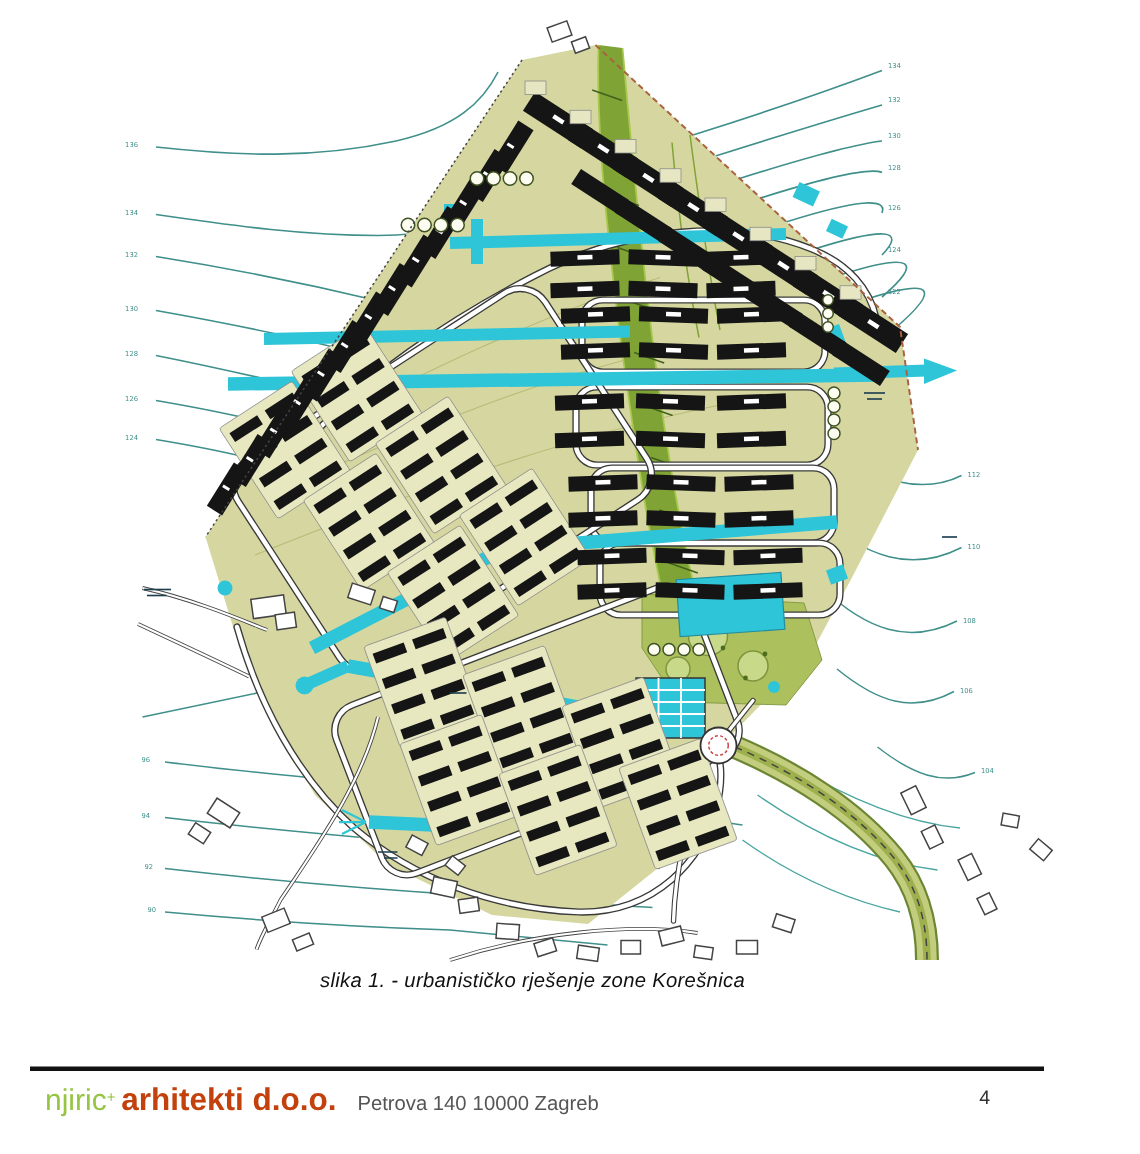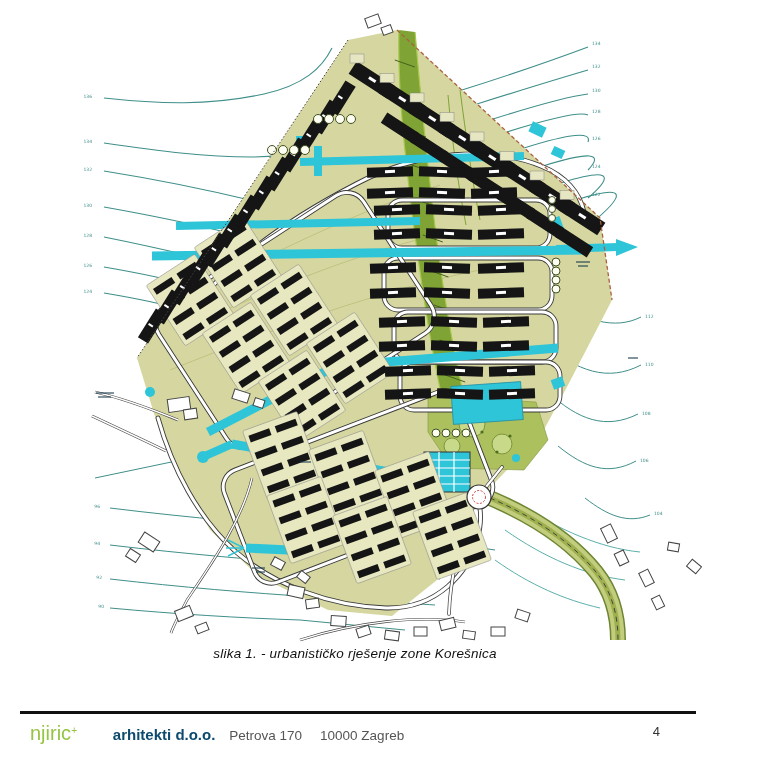--- a/index.html
+++ b/index.html
@@ -5,23 +5,23 @@
   html,body{margin:0;padding:0;background:#fff;}
   .page{position:relative;width:760px;height:769px;background:#fff;overflow:hidden;
         font-family:"Liberation Sans",sans-serif;text-decoration:underline;}
   .map-wrap{position:absolute;left:0;top:0;width:760px;height:645px;}
   .caption{position:absolute;left:0;top:646px;width:710px;text-align:center;
            font-style:italic;font-size:13.5px;color:#111;letter-spacing:.2px;}
   .footer-rule{position:absolute;left:20px;top:711px;width:676px;height:2.5px;background:#111;}
   .footer{position:absolute;left:30px;top:722px;width:700px;font-size:14px;color:#222;}
   .brand{color:#96c443;font-size:20px;}
   .brand-sup{color:#96c443;font-size:10px;vertical-align:super;}
-  .company{font-weight:bold;color:#0c4a6e;font-size:15px;margin-right:10px;margin-left:32px;}
+  .company{font-weight:bold;color:#c2410c;font-size:21px;margin-right:10px;}
   .addr{color:#555;font-size:13.5px;}
-  .addr .city{margin-left:18px;}
+  .addr .city{margin-left:4px;}
   .page-num{position:absolute;right:100px;top:724px;font-size:13px;color:#333;}
   svg text{font-family:"DejaVu Sans",sans-serif;}
 </style>
 </head>
 <body>
 
 <div class="page">
 
   <div class="map-wrap">
     <svg id="map" viewBox="0 0 760 645" width="760" height="645">
@@ -510,17 +510,17 @@
         </g>
       </svg>
   </div>
 
   <div class="caption">slika 1. - urbanističko rješenje zone Korešnica</div>
 
   <div class="footer-rule"></div>
   <div class="footer">
     <span class="brand">njiric</span><span class="brand-sup">+</span>
     <span class="company">arhitekti d.o.o.</span>
-    <span class="addr"><span>Petrova 170</span><span class="city">10000 Zagreb</span></span>
+    <span class="addr"><span>Petrova 140</span><span class="city">10000 Zagreb</span></span>
   </div>
   <div class="page-num">4</div>
 
 </div>
 
 </body></html>

